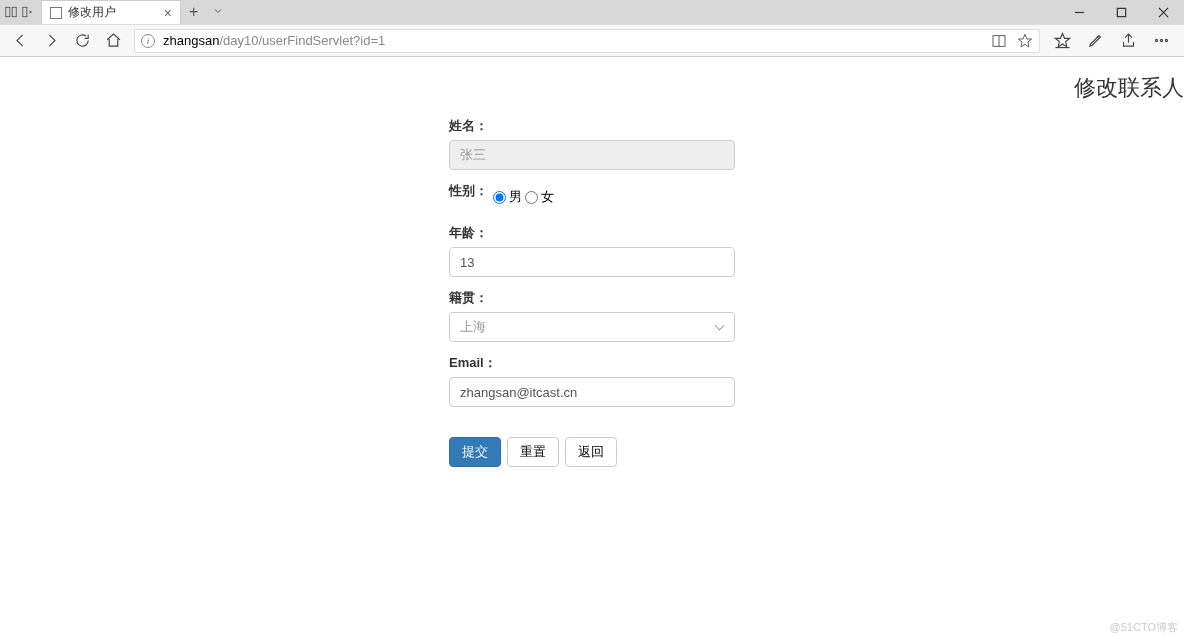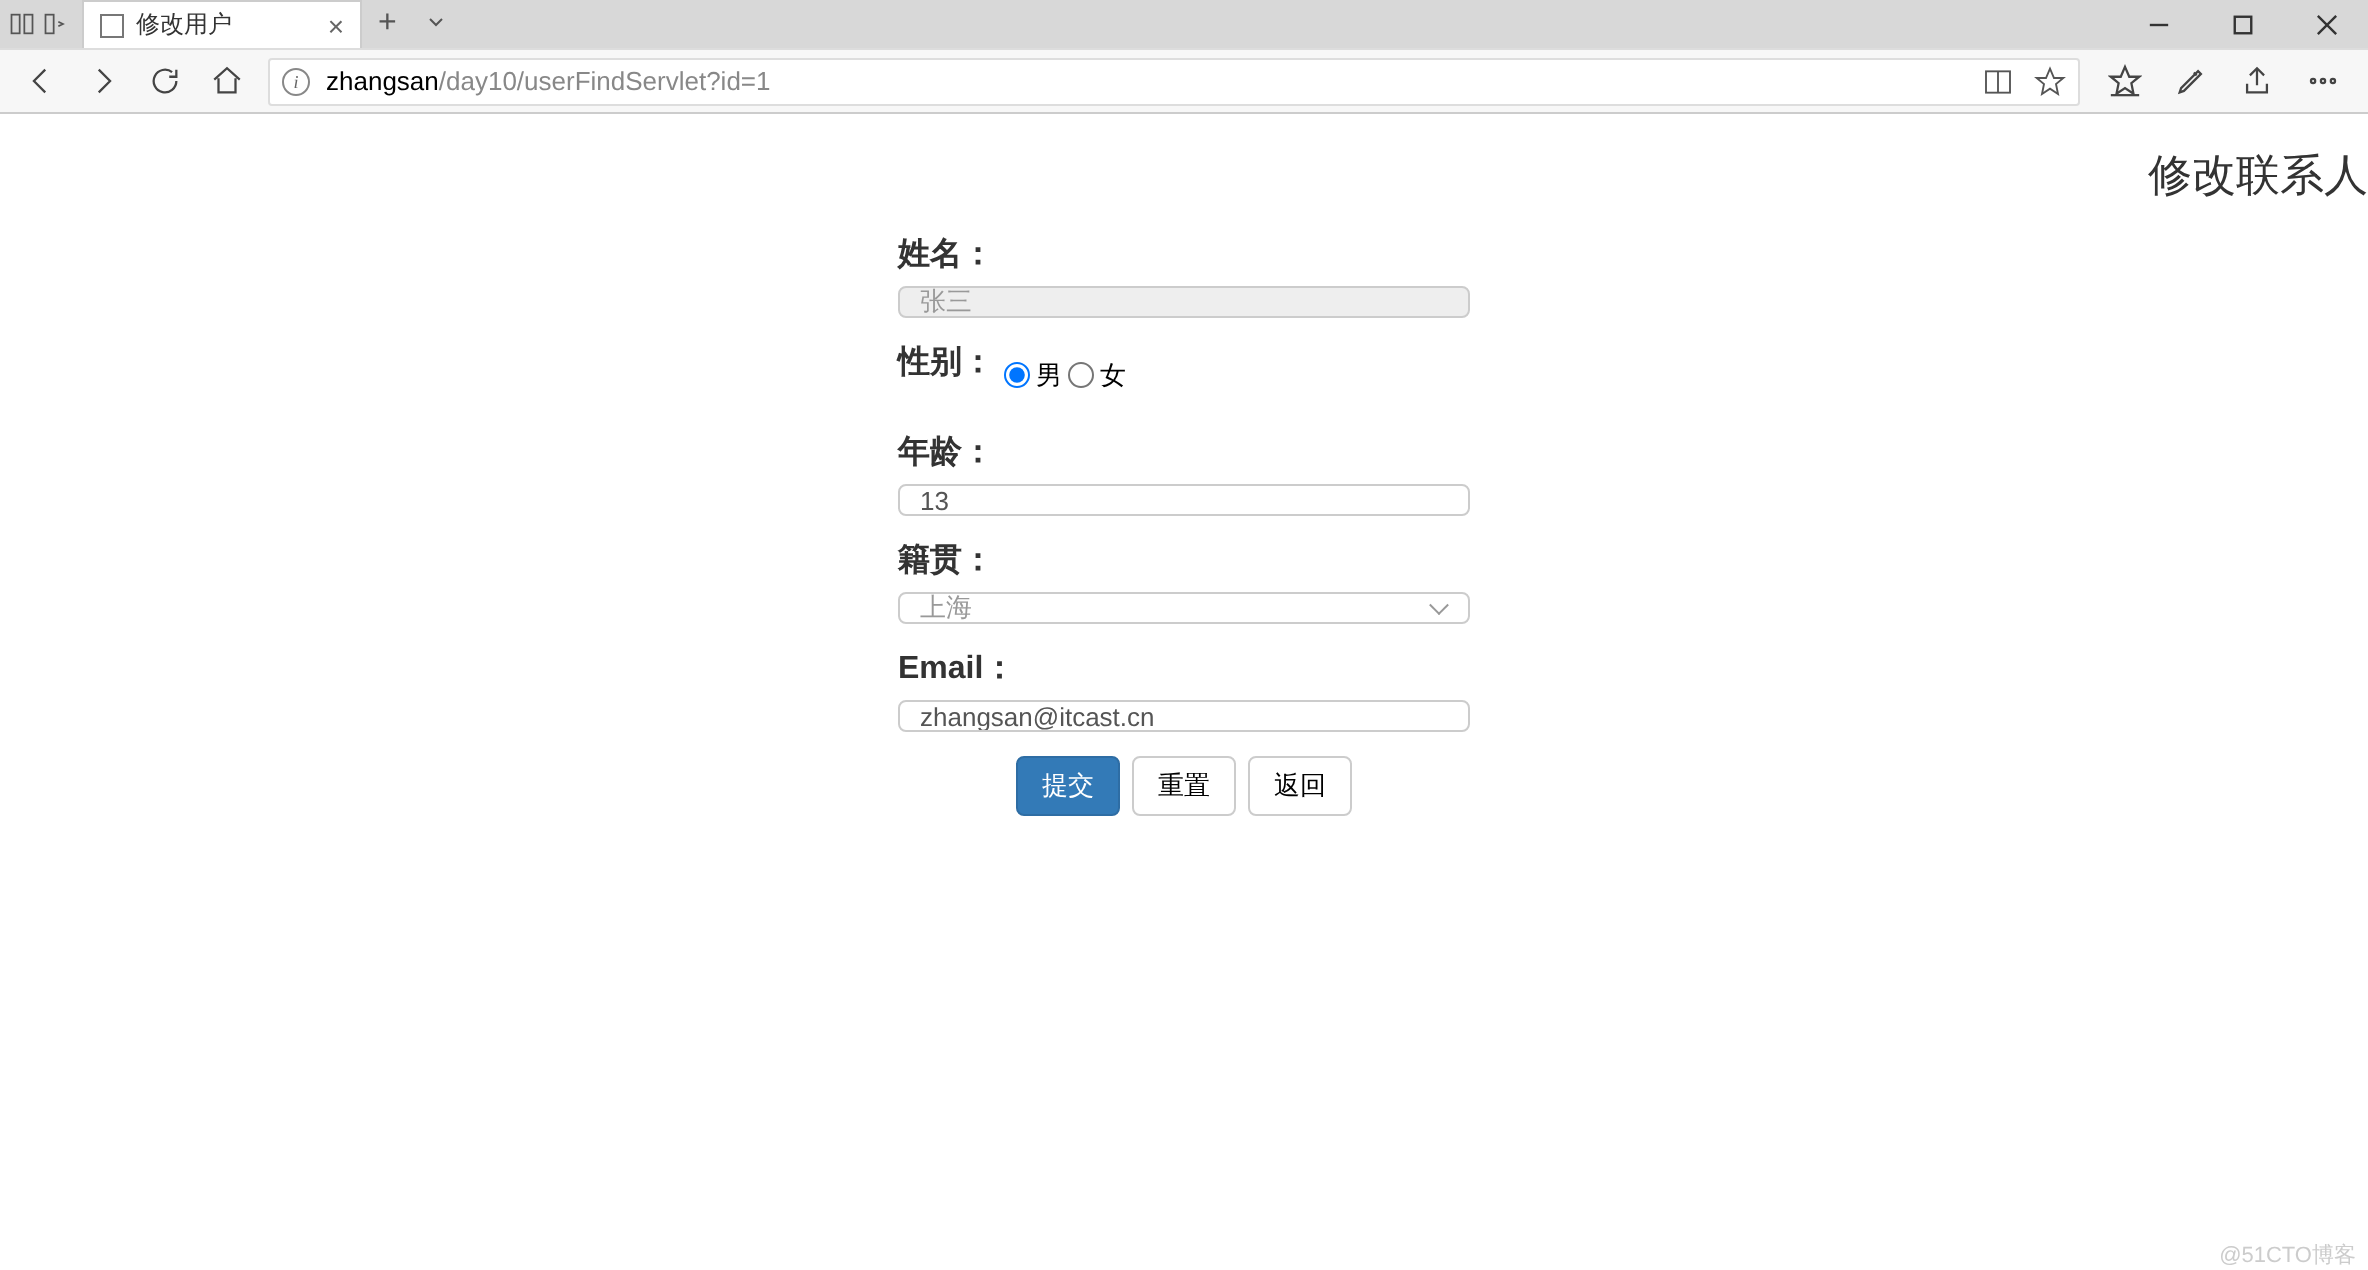--- a/index.html
+++ b/index.html
@@ -30,30 +30,30 @@
     .addr-faded { color: #888; }
     .addr-right-icons { display:flex; align-items:center; gap:10px; }
     .addr-right-icons svg { width:16px; height:16px; stroke:#555; fill:none; stroke-width:1.4; }
     .nav-right { display: flex; align-items: center; gap: 16px; padding: 0 8px; }
     .nav-right svg { width: 17px; height: 17px; stroke: #444; fill: none; stroke-width: 1.6; }
     
     .page-content { padding-top: 16px; }
     .form-title { text-align: right; font-size: 22px; font-weight: 400; color: #333; margin-bottom: 14px; }
     .form-container { width: 286px; margin: 0 auto; }
     .form-group { margin-bottom: 12px; }
-    .form-label { display: block; font-weight: bold; font-size: 16px; color: #333; margin-bottom: 5px; }
-    .form-control { width: 100%; height: 16px; padding: 4px 10px; font-size: 13px; color: #555; background: #fff; border: 1px solid #ccc; border-radius: 4px; }
+    .form-label { display: block; font-weight: bold; font-size: 13px; color: #333; margin-bottom: 5px; }
+    .form-control { width: 100%; height: 30px; padding: 4px 10px; font-size: 13px; color: #555; background: #fff; border: 1px solid #ccc; border-radius: 4px; }
     .form-control[readonly] { background: #eee; color: #999; }
     .inline-field { display: flex; align-items: center; gap: 4px; }
     .radio-group { display: flex; align-items: center; gap: 2px; font-size: 13px; }
     .radio-group input { margin: 0 1px; }
     .select-wrapper { position: relative; }
     .select-wrapper::after { content: ""; position: absolute; right: 12px; top: 50%; transform: translateY(-50%); border: 1px solid #999; border-width: 0 1px 1px 0; width: 6px; height: 6px; transform: translateY(-70%) rotate(45deg); pointer-events: none;}
     .select-wrapper .form-control { appearance: none; padding-right: 41px; }
-    .button-row { display: flex; justify-content: center; gap: 6px; margin-top: 12px; }
+    .button-row { display: flex; justify-content: flex-start; gap: 6px; margin-top: 30px; }
     .btn { padding: 5px 12px; font-size: 13px; border: 1px solid #ccc; border-radius: 4px; background: #fff; cursor: pointer; }
     .btn-primary { background: #337ab7; border-color: #2e6da4; color: #fff; }
     
     .watermark { position: fixed; bottom: 0; right: 6px; font-size: 11px; color: #ccc; }
   </style>
 </head>
 <body>
 
 <div class="browser-chrome">
   <div class="tab-bar">

